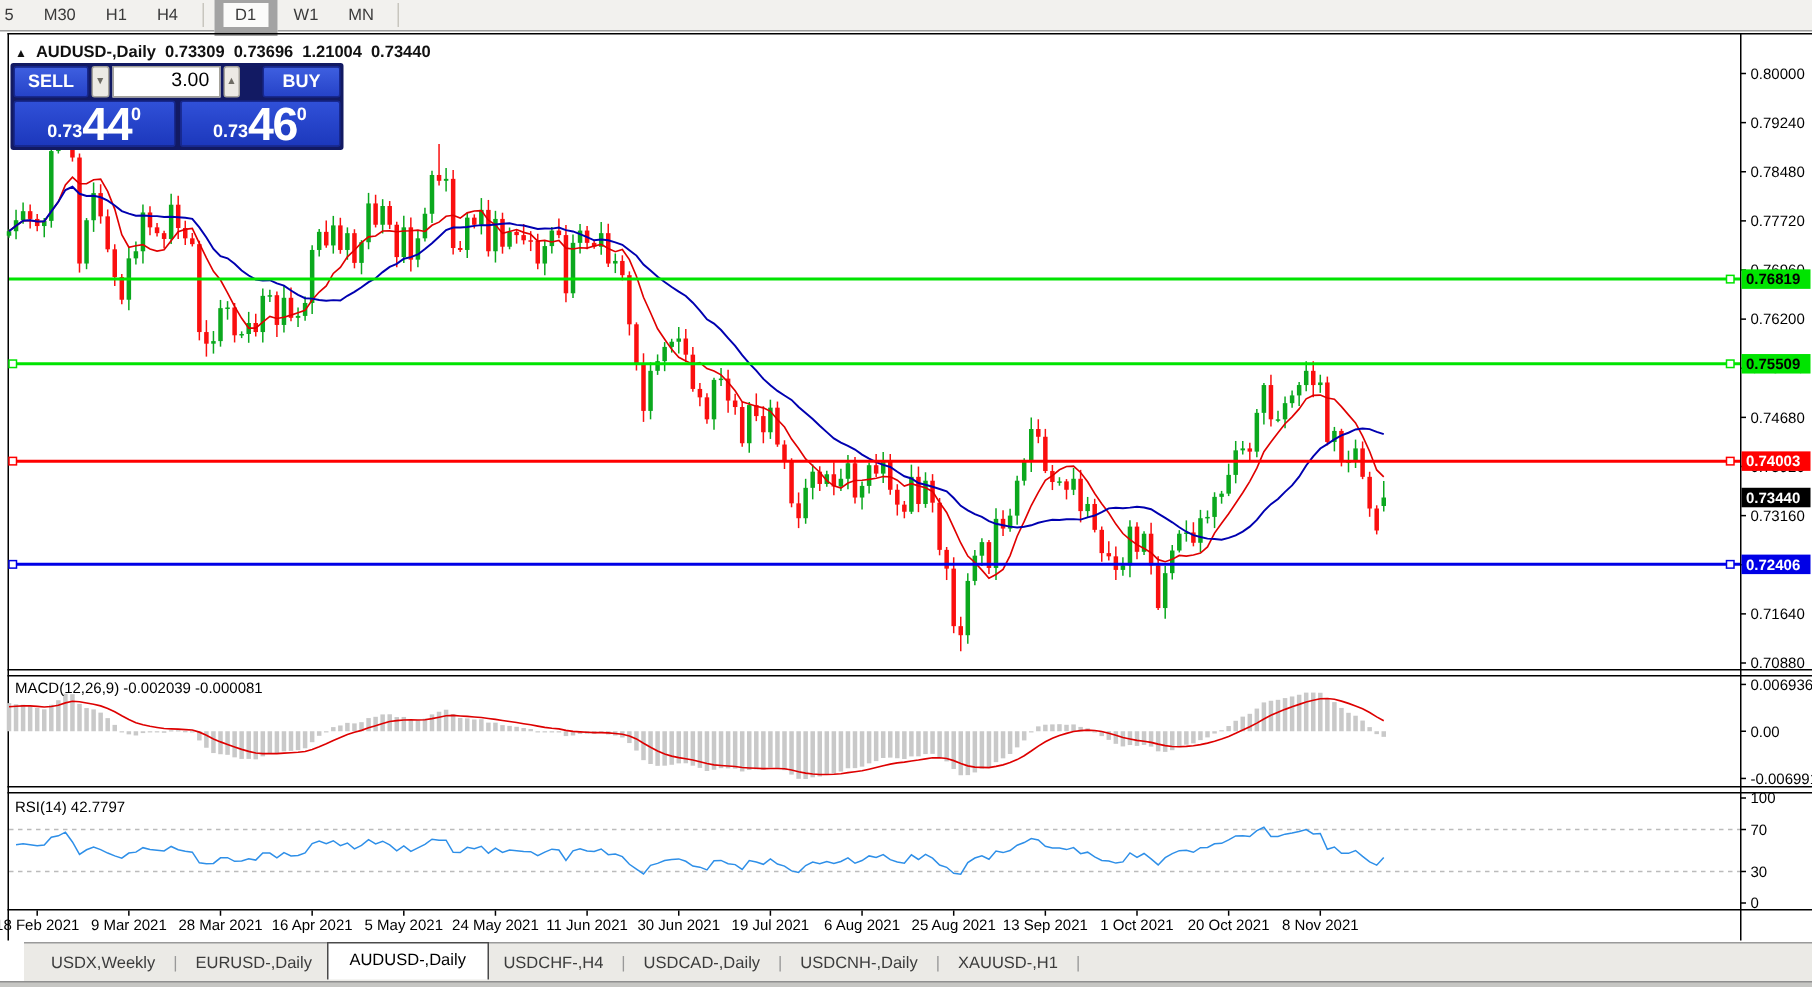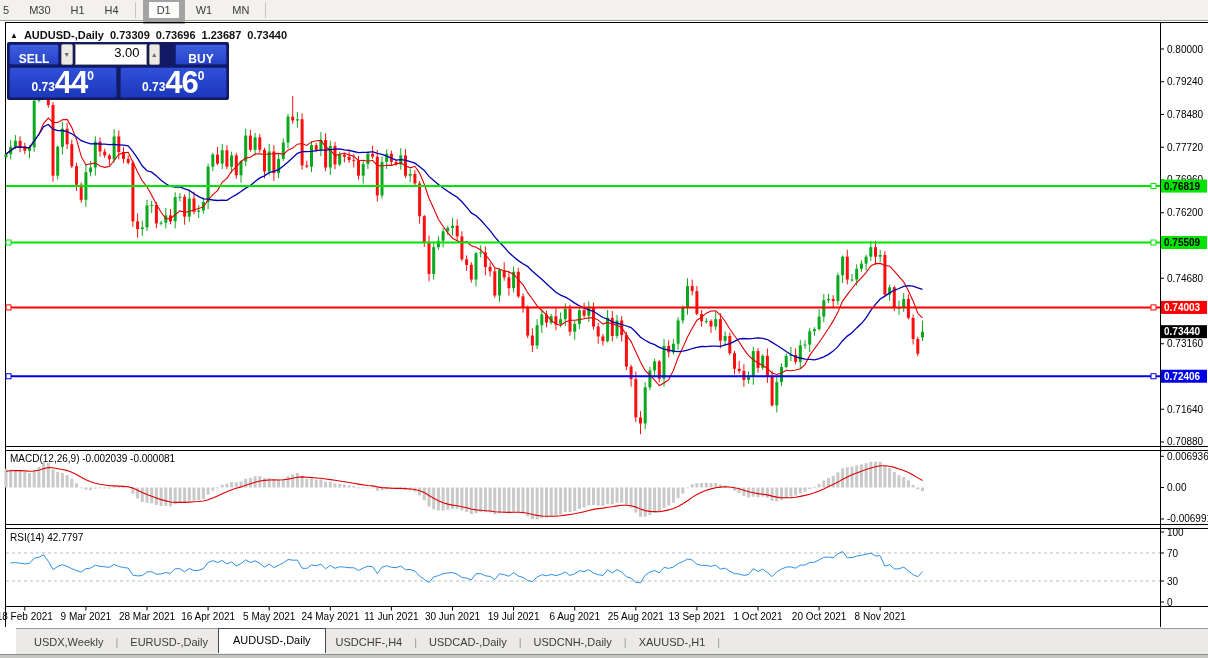--- a/index.html
+++ b/index.html
@@ -15,21 +15,21 @@
   
   #chart-title{position:absolute;left:10px;top:29px;font-size:11px;font-weight:bold;color:#111;
                display:flex;gap:6px;align-items:center;z-index:5;}
   #chart-title .arrow{font-size:8px;}
   
   #trade-panel{position:absolute;left:7px;top:42px;width:222px;height:58px;background:#121A63;
                z-index:6;padding:2px;box-sizing:border-box;border-radius:2px;}
   .tp-row1{display:flex;height:21px;gap:2px;}
   .tp-btn{flex:0 0 auto;color:#fff;font-size:12px;font-weight:bold;text-align:center;
           background:linear-gradient(#3E5FE0,#2643C8);border:1px solid #17288F;border-radius:2px;
-          line-height:19px;cursor:pointer;padding:5px;}
+          line-height:19px;cursor:pointer;padding:0;}
   .tp-btn.sell{width:50px;}
   .tp-btn.buy{width:52px;margin-left:13px;}
   .tp-spin{width:16px;background:#ECEAE4;border:1px solid #A5A39B;color:#6E6C64;font-size:7px;
            line-height:18px;text-align:center;cursor:pointer;padding:0;border-radius:2px;}
   .tp-vol{width:72px;border:1px solid #A5A39B;font-family:"Liberation Sans",sans-serif;
           font-size:13px;text-align:right;padding:0 6px 4px 0;box-sizing:border-box;}
   .tp-row2{display:flex;height:31px;gap:3px;margin-top:2px;}
   .tp-price{flex:1;background:linear-gradient(#3050D8,#1C38BC);border:1px solid #17288F;border-radius:2px;
             color:#fff;display:flex;align-items:baseline;justify-content:center;cursor:pointer;}
   .tp-price .pfx{font-size:12px;font-weight:bold;align-self:flex-end;margin-bottom:3px;}
@@ -62,21 +62,21 @@
       <div class="tf-btn">W1</div>
       <div class="tf-btn">MN</div>
       <div class="tb-sep"></div>
     </div>
 
   <div id="chart-title">
     <span class="arrow">▲</span>
     <span>AUDUSD-,Daily</span>
     <span>0.73309</span>
     <span>0.73696</span>
-    <span>1.23687</span>
+    <span>1.21004</span>
     <span>0.73440</span>
   </div>
 
   <div id="trade-panel">
     <div class="tp-row1">
       <button class="tp-btn sell">SELL</button>
       <button class="tp-spin">▼</button>
       <input class="tp-vol" value="3.00" style="">
       <button class="tp-spin">▲</button>
       <button class="tp-btn buy">BUY</button>

